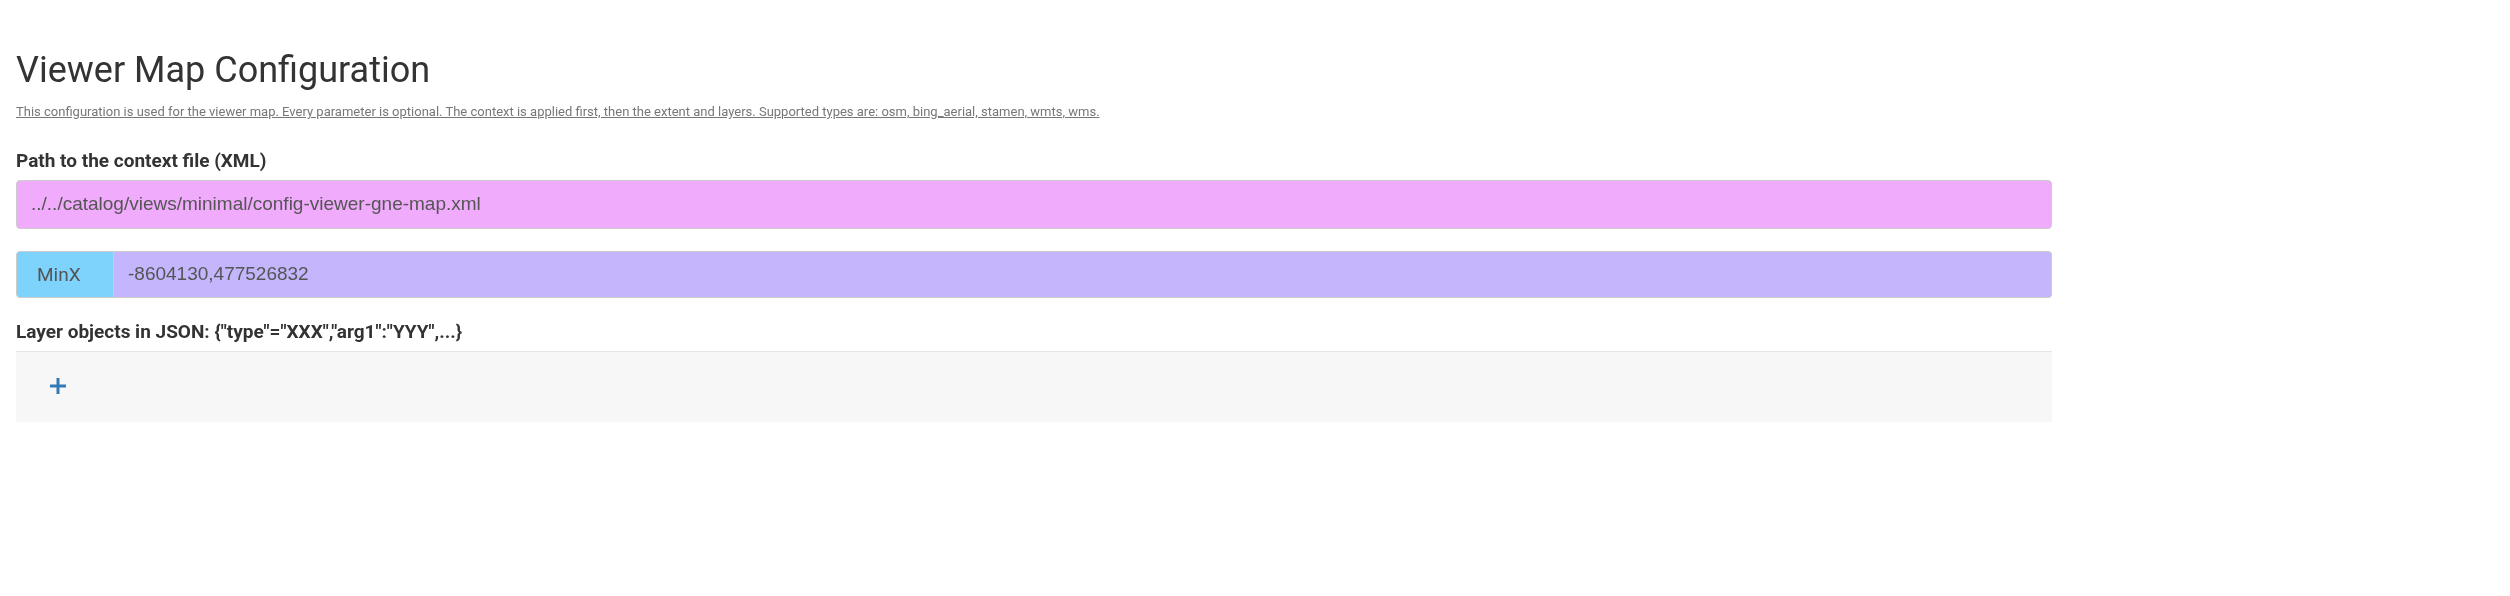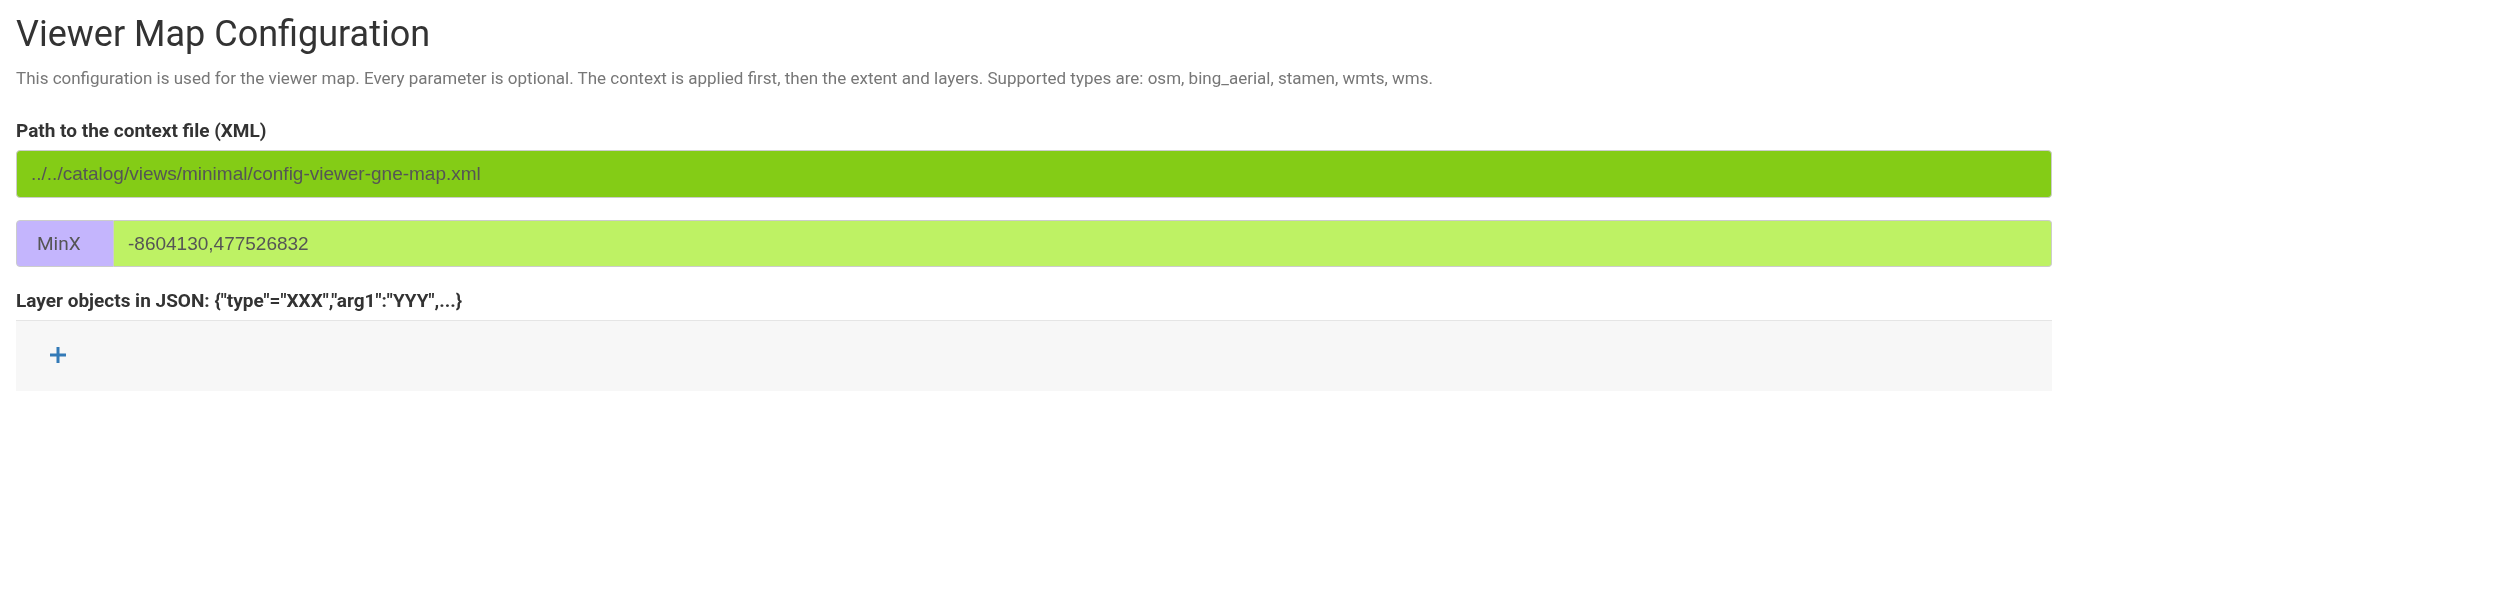--- a/index.html
+++ b/index.html
@@ -7,63 +7,65 @@
     margin: 0;
     padding: 0;
     font-family: -apple-system, BlinkMacSystemFont, "Segoe UI", Roboto, "Helvetica Neue", Arial, sans-serif;
     font-size: 16px;
     color: #333;
     background: #fff;
   }
   .container {
     padding: 12px 0 20px 16px;
     width: 2052px;
+    margin-top: 36px;
   }
   h1.page-title {
     font-size: 36px;
     font-weight: 400;
     color: #333;
     margin: 0 0 10px 0;
     line-height: 1.25;
   }
   p.description {
-    font-size: 17px;
+    font-size: 13px;
     color: #777;
     margin: 0 0 28px 0;
     line-height: 1.4;
+    text-decoration: underline;
   }
   .field-label {
     font-size: 19px;
     font-weight: 700;
     color: #333;
     margin: 0 0 8px 0;
     display: block;
   }
   .text-input {
     width: 100%;
     padding: 11px 14px;
     font-size: 19px;
     color: #555;
     border: 1px solid #ccc;
     border-radius: 4px;
-    background: #84cc16;
+    background: #f0abfc;
     line-height: 1.3;
   }
   .section { margin-bottom: 22px; }
   .extent-row {
     display: flex;
     width: 100%;
     gap: 0;
   }
   .extent-group {
     display: flex;
     flex: 1 1 0;
   }
   .extent-label {
-    background: #c4b5fd;
+    background: #7dd3fc;
     border: 1px solid #ccc;
     padding: 11px 20px;
     font-size: 19px;
     color: #555;
     display: flex;
     align-items: center;
     min-width: 98px;
     justify-content: flex-start;
   }
   .extent-group:first-child .extent-label {
@@ -73,21 +75,21 @@
   .extent-group:not(:first-child) .extent-label {
     border-left: none;
   }
   .extent-input {
     flex: 1 1 auto;
     padding: 11px 14px;
     font-size: 19px;
     color: #555;
     border: 1px solid #ccc;
     border-left: none;
-    background: #bef264;
+    background: #c4b5fd;
     min-width: 0;
   }
   .extent-group:last-child .extent-input {
     border-top-right-radius: 4px;
     border-bottom-right-radius: 4px;
   }
   .layer-box {
     background: #f7f7f7;
     border-top: 1px solid #e5e5e5;
     padding: 24px 32px;

